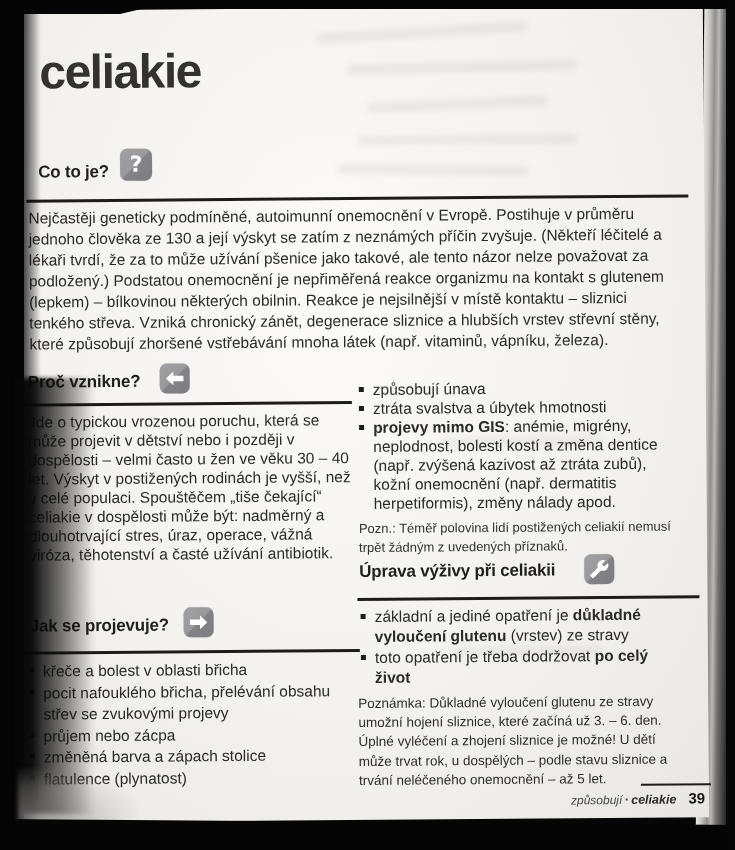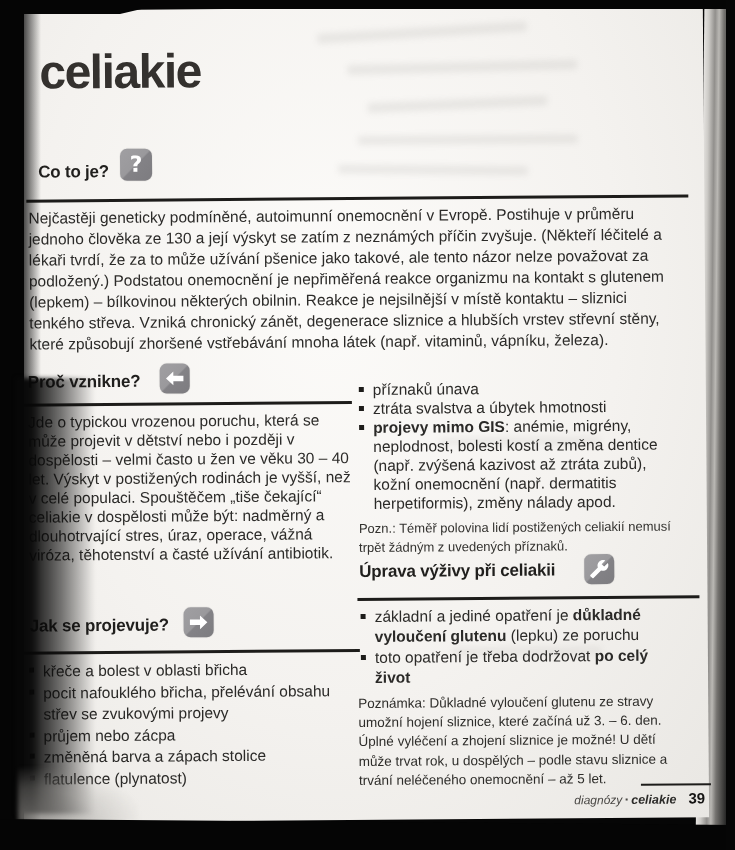--- a/index.html
+++ b/index.html
@@ -142,44 +142,44 @@
     <div class="abs rule" style="left:-2px;top:641px;width:340px;"></div>
     <ul class="abs blist blist-left" style="left:6px;top:650px;width:336px;">
       <li><span class="sq"></span><span>křeče a bolest v oblasti břicha</span></li>
       <li><span class="sq"></span><span>pocit nafouklého břicha, přelévání obsahu střev se zvukovými projevy</span></li>
       <li><span class="sq"></span><span>průjem nebo zácpa</span></li>
       <li><span class="sq"></span><span>změněná barva a zápach stolice</span></li>
       <li><span class="sq"></span><span>flatulence (plynatost)</span></li>
     </ul>
 
     <ul class="abs blist blist-right" style="left:338px;top:372px;width:312px;">
-      <li><span class="sq"></span><b></b><span>příznaků únava</span></li>
+      <li><span class="sq"></span><b></b><span>způsobují únava</span></li>
       <li><span class="sq"></span><b></b><span>ztráta svalstva a úbytek hmotnosti</span></li>
       <li><span class="sq"></span><b>projevy mimo GIS</b><span>: anémie, migrény, neplodnost, bolesti kostí a změna dentice (např. zvýšená kazivost až ztráta zubů), kožní onemocnění (např. dermatitis herpetiformis), změny nálady apod.</span></li>
     </ul>
     <div class="abs note" style="left:338px;top:512px;width:314px;">Pozn.: Téměř polovina lidí postižených celiakií nemusí trpět žádným z uvedených příznaků.</div>
 
     <div class="abs sec-heading" style="left:338px;top:554px;">Úprava výživy při celiakii</div>
     <div class="abs icon" style="left:563px;top:548px;">
       <svg width="20" height="20" viewBox="0 0 24 24">
           <g transform="scale(-1,1) translate(-24,0)">
             <path d="M22.7 19l-9.1-9.1c.9-2.3.4-5-1.5-6.9-2-2-5-2.4-7.4-1.3L9 6 6 9 1.6 4.7C.4 7.1.9 10.1 2.9 12.1c1.9 1.9 4.6 2.4 6.9 1.5l9.1 9.1c.4.4 1 .4 1.4 0l2.3-2.3c.5-.4.5-1.1.1-1.4z" fill="#fff"></path>
           </g>
         </svg>
     </div>
     <div class="abs rule" style="left:336px;top:590px;width:342px;"></div>
     <ul class="abs blist blist-diet" style="left:338px;top:599px;width:316px;">
-      <li><span class="sq"></span><span>základní a jediné opatření je </span><b>důkladné vyloučení glutenu</b><span> (lepku) ze poruchu</span></li>
+      <li><span class="sq"></span><span>základní a jediné opatření je </span><b>důkladné vyloučení glutenu</b><span> (vrstev) ze stravy</span></li>
       <li><span class="sq"></span><span>toto opatření je třeba dodržovat </span><b>po celý život</b><span></span></li>
     </ul>
     <div class="abs note2" style="left:336px;top:686px;width:322px;">Poznámka: Důkladné vyloučení glutenu ze stravy umožní hojení sliznice, které začíná už 3. – 6. den. Úplné vyléčení a zhojení sliznice je možné! U dětí může trvat rok, u dospělých – podle stavu sliznice a trvání neléčeného onemocnění – až 5 let.</div>
 
     <div class="abs footer-rule"></div>
     <div class="abs footer">
-      <span class="crumb">diagnózy</span><span class="sep">▪</span><span class="chapter">celiakie</span><span class="pagenum">39</span>
+      <span class="crumb">způsobují</span><span class="sep">▪</span><span class="chapter">celiakie</span><span class="pagenum">39</span>
     </div>
   </div>
 
   <div class="ov corner-tl"></div>
   <div class="ov shadow-top"></div>
   <div class="ov shadow-left"></div>
   <div class="ov shadow-left-fade"></div>
   <div class="ov shadow-left-low"></div>
   <div class="ov page-curl"></div>
   <div class="ov shadow-bottom"></div>

